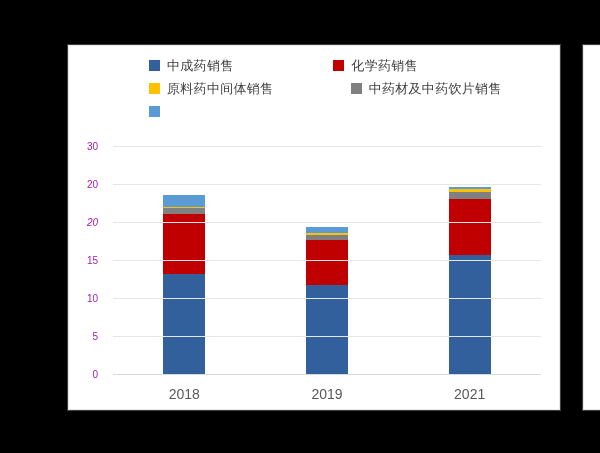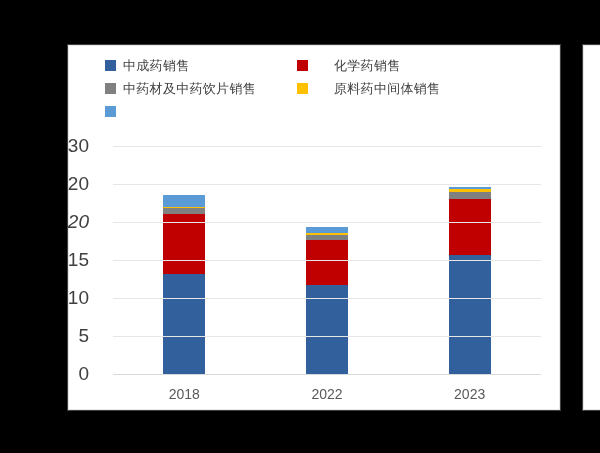--- a/index.html
+++ b/index.html
@@ -19,24 +19,24 @@
   }
   #card-main { left: 68px; top: 45px; width: 492px; height: 365px; }
   #card-next { left: 583px; top: 45px; width: 120px; height: 365px; }
 
   
   .legend {
     position: absolute;
     left: 36px; top: 8px;
     width: 430px;
   }
-  .legend-row { display: flex; height: 23px; }
+  .legend-row { display: flex; height: 23px; margin-left: 44px; }
   .legend-item { display: flex; align-items: center; }
   .legend-item.col1 { width: 192px; }
-  .legend-item.col2 { width: 210px; gap: 19px; }
+  .legend-item.col2 { width: 210px; }
   .swatch {
     width: 11px; height: 11px;
     margin-right: 7px;
     flex: 0 0 auto;
     display: inline-block;
   }
   .legend-label {
     font-size: 13px;
     color: #404040;
     white-space: nowrap;
@@ -52,24 +52,24 @@
   .gridline {
     position: absolute;
     left: 0; width: 100%;
     height: 1px;
     background: #e6e6e6;
   }
   .gridline.zero { background: #d9d9d9; }
   .ytick {
     position: absolute;
     right: 100%;
-    margin-right: 24px;
+    margin-right: 15px;
     transform: translateY(-50%);
-    font-size: 19px;
-    color: #404040;
+    font-size: 10px;
+    color: #a21caf;
     white-space: nowrap;
   }
   .bars {
     position: absolute;
     left: 0; top: 0; width: 100%; height: 100%;
     display: flex;
     align-items: flex-end;
     justify-content: space-around;
   }
   .bar-col {
@@ -106,27 +106,27 @@
           <div class="legend-item col1">
             <span class="swatch" style="background: rgb(49, 96, 156);"></span>
             <span class="legend-label">中成药销售</span>
           </div>
           <div class="legend-item col2">
             <span class="swatch" style="background: rgb(192, 0, 0);"></span>
             <span class="legend-label">化学药销售</span>
           </div>
         </div>
         <div class="legend-row">
+          <div class="legend-item col2">
+            <span class="swatch" style="background: rgb(255, 192, 0);"></span>
+            <span class="legend-label">原料药中间体销售</span>
+          </div>
           <div class="legend-item col1">
             <span class="swatch" style="background: rgb(128, 128, 128);"></span>
             <span class="legend-label">中药材及中药饮片销售</span>
-          </div>
-          <div class="legend-item col2">
-            <span class="swatch" style="background: rgb(255, 192, 0);"></span>
-            <span class="legend-label">原料药中间体销售</span>
           </div>
         </div>
         <div class="legend-row">
           <div class="legend-item col1">
             <span class="swatch" style="background: rgb(91, 155, 213);"></span>
           </div>
         </div>
       </div>
 
     <div class="plot">
@@ -138,29 +138,29 @@
             <div class="seg" title="化学药销售 2018: 7.8" style="background: rgb(192, 0, 0); height: 59.28px;"></div>
             <div class="seg" title="中成药销售 2018: 13.2" style="background: rgb(49, 96, 156); height: 100.32px;"></div>
             <div class="xtick">2018</div>
           </div>
           <div class="bar-col">
             <div class="seg" title="其他业务收入 2020: 0.8" style="background: rgb(91, 155, 213); height: 6.08px;"></div>
             <div class="seg" title="原料药中间体销售 2020: 0.3" style="background: rgb(255, 192, 0); height: 2.28px;"></div>
             <div class="seg" title="中药材及中药饮片销售 2020: 0.7" style="background: rgb(128, 128, 128); height: 5.32px;"></div>
             <div class="seg" title="化学药销售 2020: 5.9" style="background: rgb(192, 0, 0); height: 44.84px;"></div>
             <div class="seg" title="中成药销售 2020: 11.7" style="background: rgb(49, 96, 156); height: 88.92px;"></div>
-            <div class="xtick">2022</div>
+            <div class="xtick">2019</div>
           </div>
           <div class="bar-col">
             <div class="seg" title="其他业务收入 2021: 0.3" style="background: rgb(91, 155, 213); height: 2.28px;"></div>
             <div class="seg" title="原料药中间体销售 2021: 0.3" style="background: rgb(255, 192, 0); height: 2.28px;"></div>
             <div class="seg" title="中药材及中药饮片销售 2021: 1" style="background: rgb(128, 128, 128); height: 7.6px;"></div>
             <div class="seg" title="化学药销售 2021: 7.4" style="background: rgb(192, 0, 0); height: 56.24px;"></div>
             <div class="seg" title="中成药销售 2021: 15.6" style="background: rgb(49, 96, 156); height: 118.56px;"></div>
-            <div class="xtick">2023</div>
+            <div class="xtick">2021</div>
           </div>
         </div>
     <div class="gridline zero" style="top: 228px;"></div>
         <div class="ytick" style="top: 228px;">0</div>
         <div class="gridline" style="top: 190px;"></div>
         <div class="ytick" style="top: 190px;">5</div>
         <div class="gridline" style="top: 152px;"></div>
         <div class="ytick" style="top: 152px;">10</div>
         <div class="gridline" style="top: 114px;"></div>
         <div class="ytick" style="top: 114px;">15</div>

